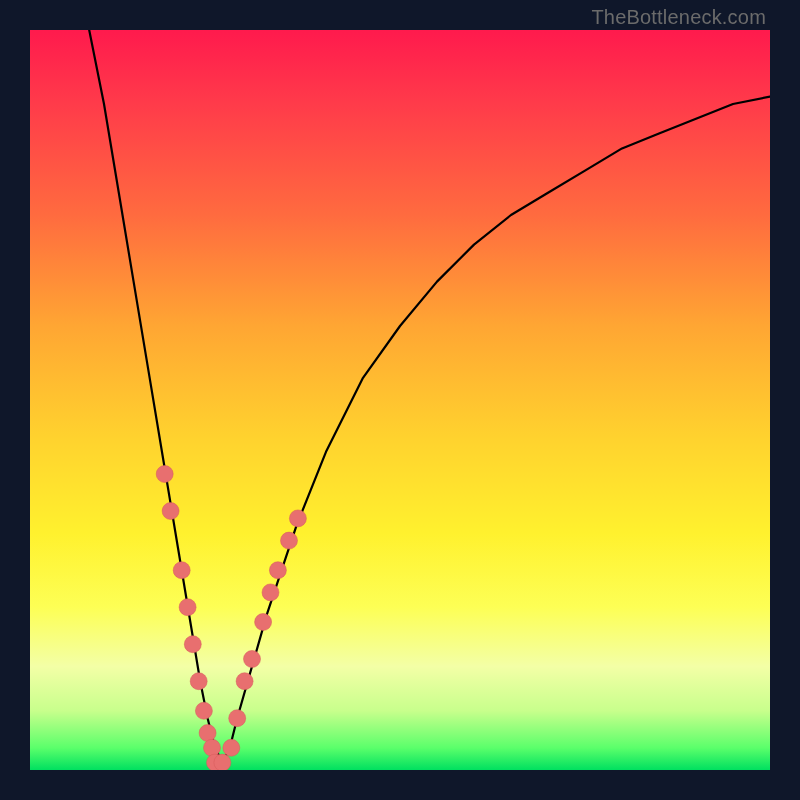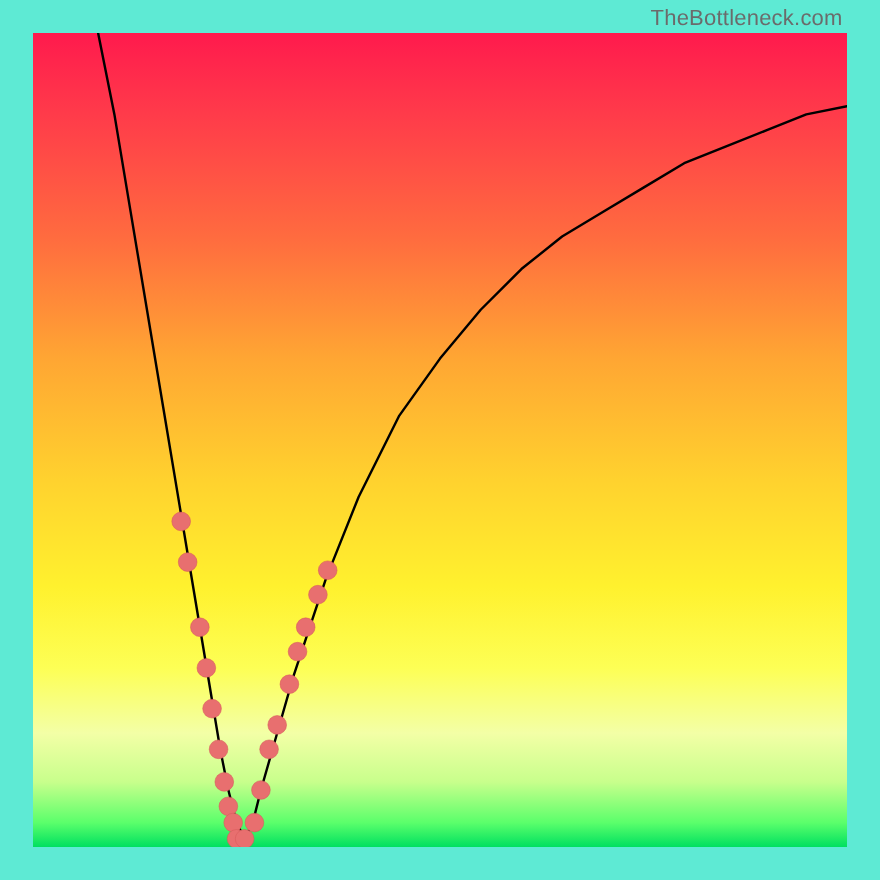--- a/index.html
+++ b/index.html
@@ -8,21 +8,21 @@
     width: 800px;
     height: 800px;
     overflow: hidden;
     background: #000;
     font-family: Arial, Helvetica, sans-serif;
   }
   .frame {
     position: relative;
     width: 800px;
     height: 800px;
-    background: #5eead4;
+    background: #0f172a;
   }
   .plot-area {
     position: absolute;
     left: 30px;
     top: 30px;
     width: 740px;
     height: 740px;
     overflow: hidden;
   }
   .gradient-bg {

